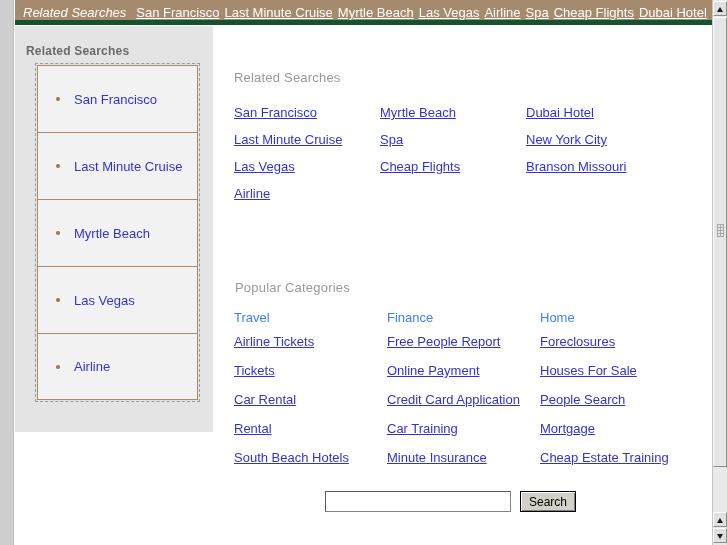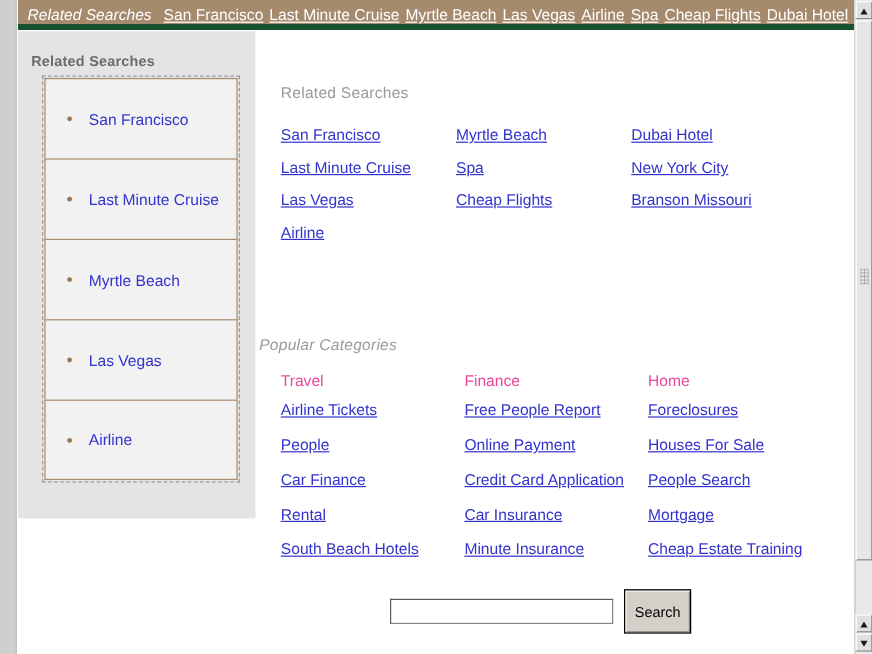--- a/index.html
+++ b/index.html
@@ -144,35 +144,35 @@
     background: #ffffff;
   }
 
   .section-heading {
     position: absolute;
     font-size: 13px;
     color: #9a9a9a;
     letter-spacing: 0.2px;
   }
   #rs-heading { left: 21px; top: 44px; }
-  #pc-heading { left: 3px; top: 254px; font-style: italic; }
+  #pc-heading { left: 22px; top: 254px; }
 
   .link-grid {
     position: absolute;
     display: flex;
   }
   #rs-grid { left: 21px; top: 79px; width: 470px; }
   #pc-grid { left: 21px; top: 284px; width: 470px; }
 
   .grid-col { width: 146px; flex: 0 0 auto; }
   #pc-grid .grid-col { width: 153px; }
 
   .col-title {
     font-size: 13px;
-    color: #ec4899;
+    color: #3b82f6;
     margin-bottom: 9px;
     display: block;
   }
   .grid-link {
     display: block;
     font-size: 13px;
     color: #3333cc;
     text-decoration: underline;
     margin-bottom: 12px;
     cursor: pointer;
@@ -196,21 +196,21 @@
     border-left-color: #5a5a5a;
     background: #ffffff;
     font-family: "Liberation Sans", sans-serif;
     font-size: 12px;
     padding: 1px 2px;
     box-sizing: content-box;
     outline: none;
   }
   #search-button {
     margin-left: 9px;
-    height: 37px;
+    height: 21px;
     min-width: 56px;
     background: #d4d0c8;
     border: 1px solid #000000;
     box-shadow: inset 1px 1px 0 #ffffff, inset -1px -1px 0 #808080;
     font-family: "Liberation Sans", sans-serif;
     font-size: 12px;
     color: #000000;
     cursor: pointer;
     padding: 0 8px;
   }
@@ -349,32 +349,32 @@
 
       </div>
 
       <div class="section-heading" id="pc-heading">Popular Categories</div>
 
       <div class="link-grid" id="pc-grid">
 
         <div class="grid-col">
           <span class="col-title">Travel</span>
           <span class="grid-link">Airline Tickets</span>
-          <span class="grid-link">People</span>
-          <span class="grid-link">Car Finance</span>
+          <span class="grid-link">Tickets</span>
+          <span class="grid-link">Car Rental</span>
           <span class="grid-link">Rental</span>
           <span class="grid-link">South Beach Hotels</span>
         </div>
 
         <div class="grid-col">
           <span class="col-title">Finance</span>
           <span class="grid-link">Free People Report</span>
           <span class="grid-link">Online Payment</span>
           <span class="grid-link">Credit Card Application</span>
-          <span class="grid-link">Car Insurance</span>
+          <span class="grid-link">Car Training</span>
           <span class="grid-link">Minute Insurance</span>
         </div>
 
         <div class="grid-col">
           <span class="col-title">Home</span>
           <span class="grid-link">Foreclosures</span>
           <span class="grid-link">Houses For Sale</span>
           <span class="grid-link">People Search</span>
           <span class="grid-link">Mortgage</span>
           <span class="grid-link">Cheap Estate Training</span>

